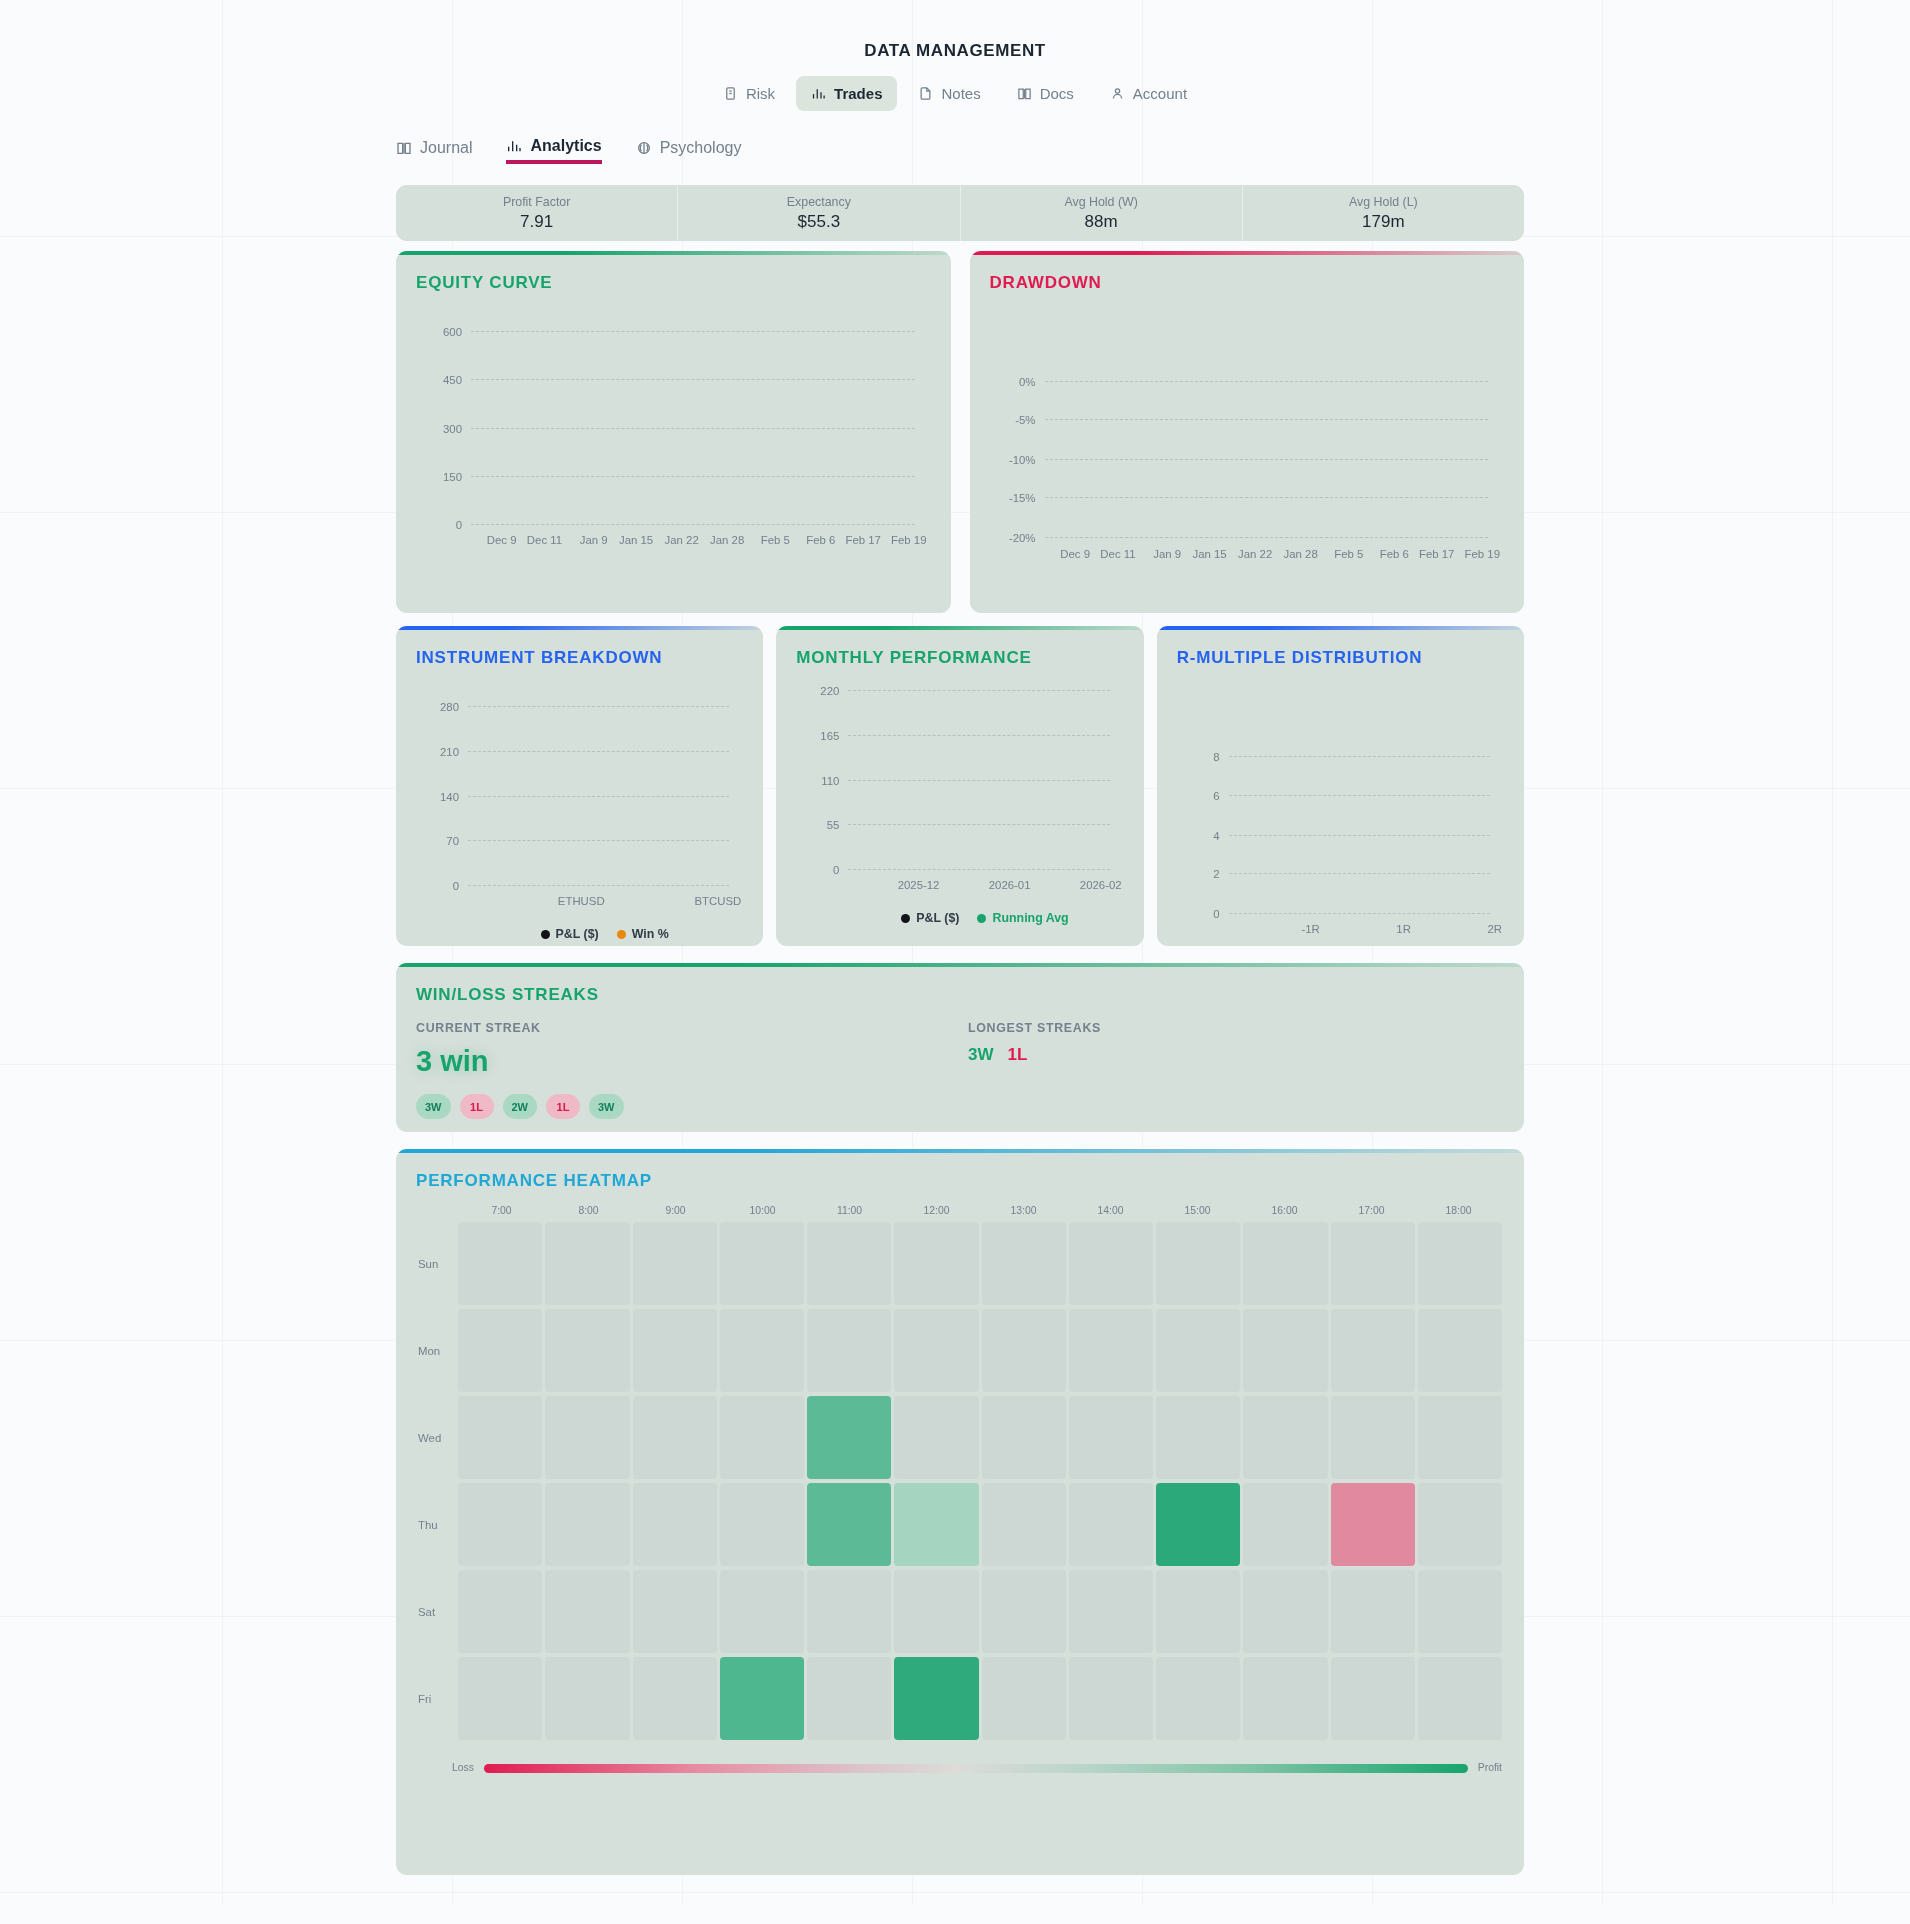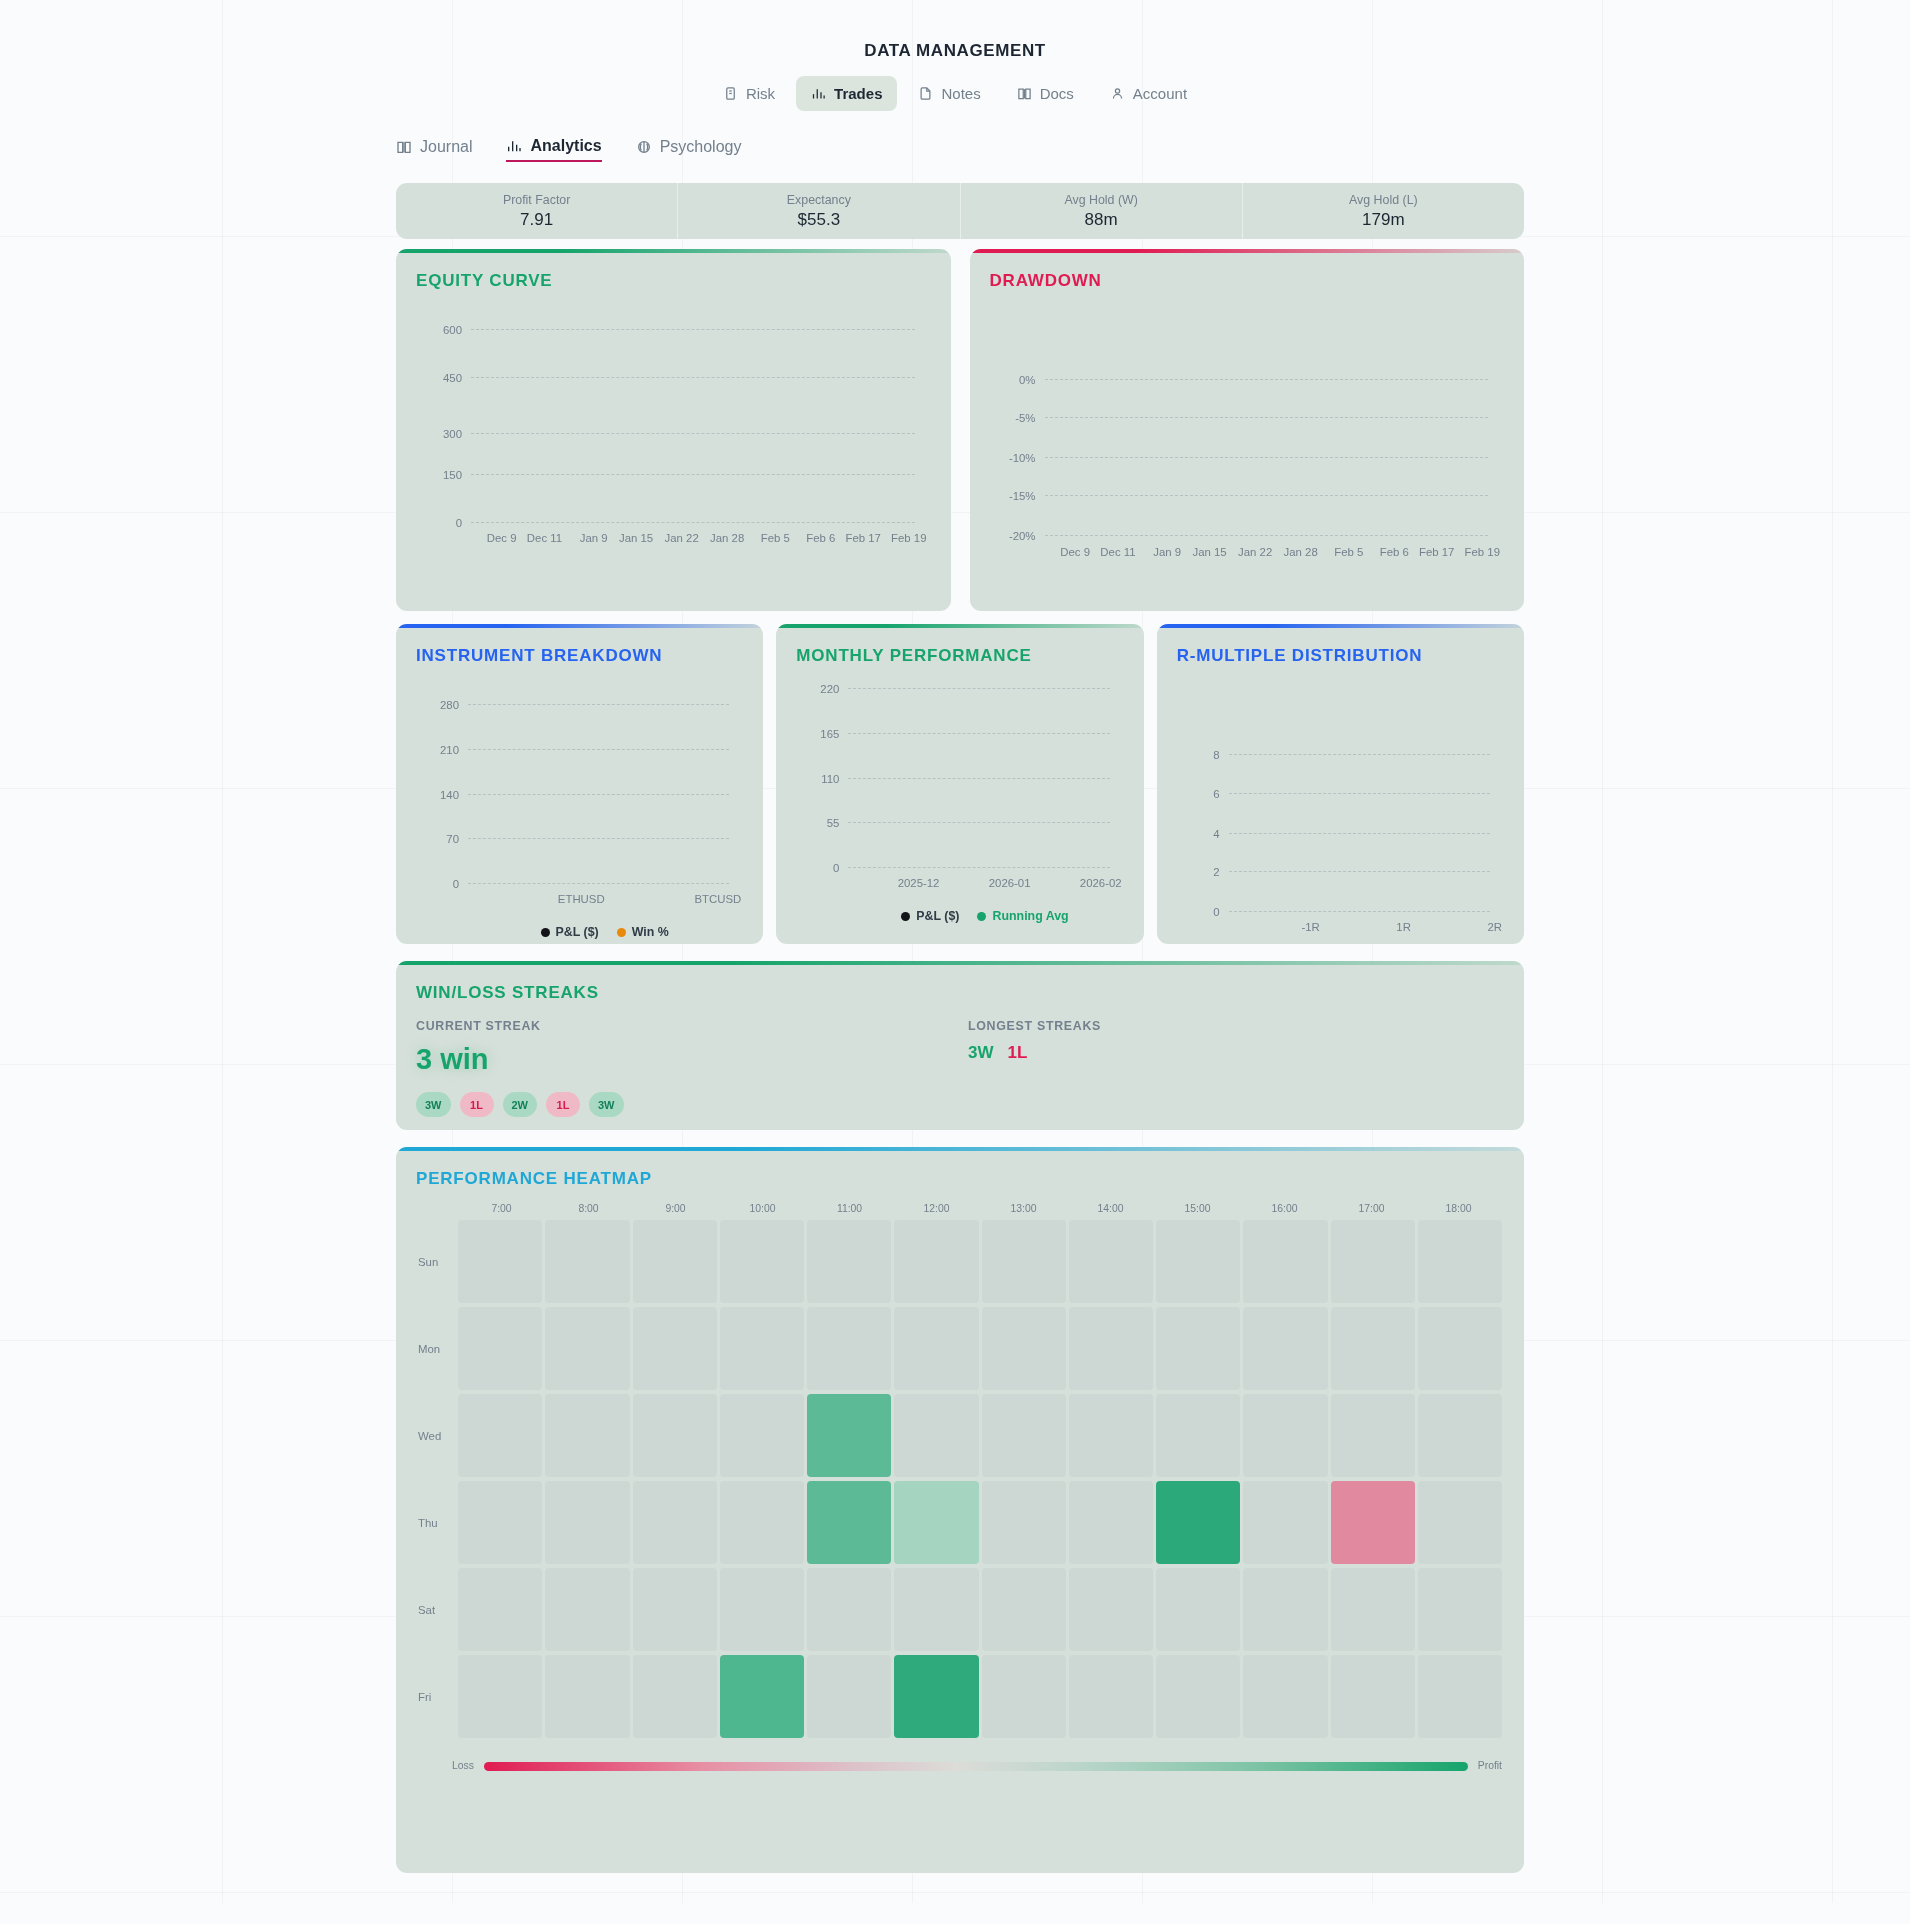--- a/index.html
+++ b/index.html
@@ -47,21 +47,21 @@
 
   .subnav {
     display: flex; align-items: center; gap: 34px;
     margin: 26px 0 0 396px;
   }
   .subnav-item {
     display: flex; align-items: center; gap: 8px;
     font-size: 16px; color: #73808d; cursor: pointer;
     padding-bottom: 5px;
   }
-  .subnav-item.active { color: #1d2733; font-weight: 600; border-bottom: 2px solid #be185d; }
+  .subnav-item.active { color: #1d2733; font-weight: 600; border-bottom: 4px solid #be185d; }
   .subnav-item .ic { display: inline-flex; width: 16px; height: 16px; }
 
   
   .wrap { width: 1128px; margin: 0 auto 0 396px; }
   .card {
     background: #d6e0da;
     border-radius: 11px;
     position: relative;
     overflow: hidden;
   }
@@ -286,21 +286,21 @@
 
       <div class="card accent-green">
         <div class="card-title t-green">EQUITY CURVE</div>
         <div class="plot" style="margin-left:75px; margin-right:24px; height:209px; top:28px;">
           <div class="gridline" style="top:0;">
               <span class="ytick">600</span>
             </div>
           <div class="gridline" style="top:48px;">
               <span class="ytick">450</span>
             </div>
-          <div class="gridline" style="top:97px;margin-top:7px;">
+          <div class="gridline" style="top:97px;">
               <span class="ytick">300</span>
             </div>
           <div class="gridline" style="top:145px;">
               <span class="ytick">150</span>
             </div>
           <div class="gridline" style="top:193px;">
               <span class="ytick">0</span>
             </div>
           <div class="xaxis" style="top:203px;">
             <span>Dec 9</span>

